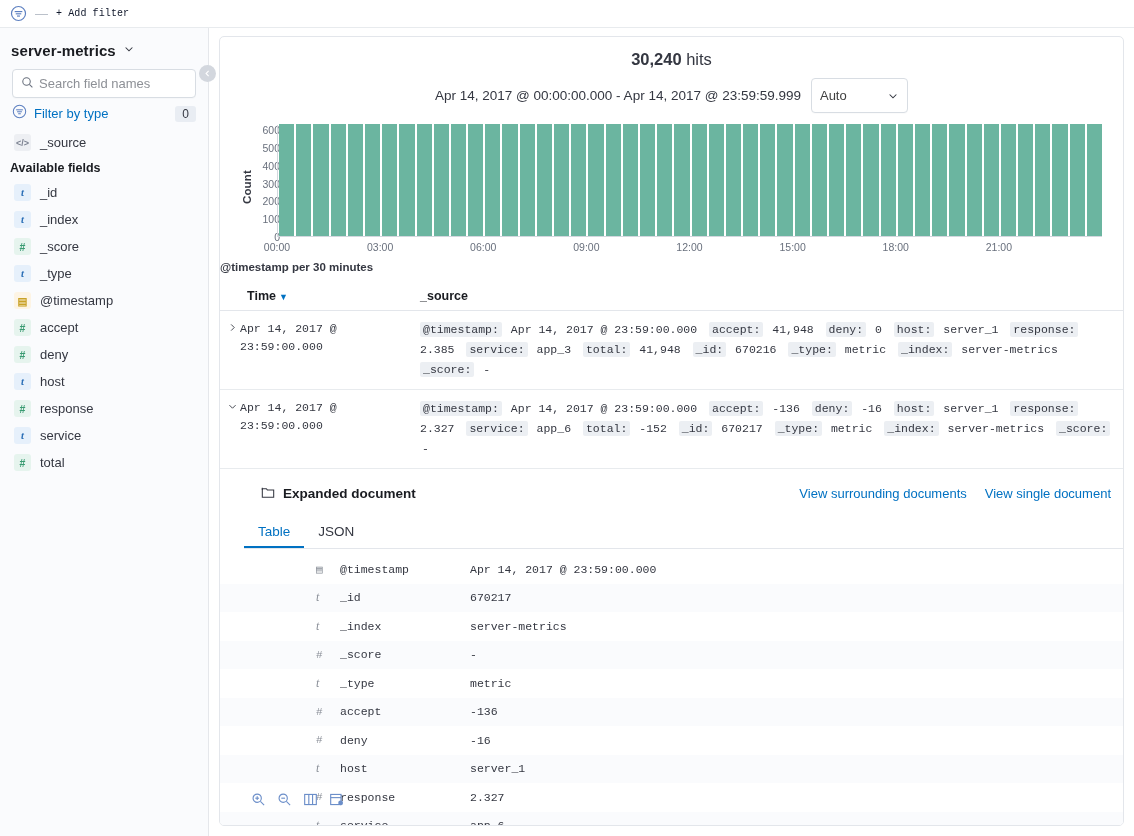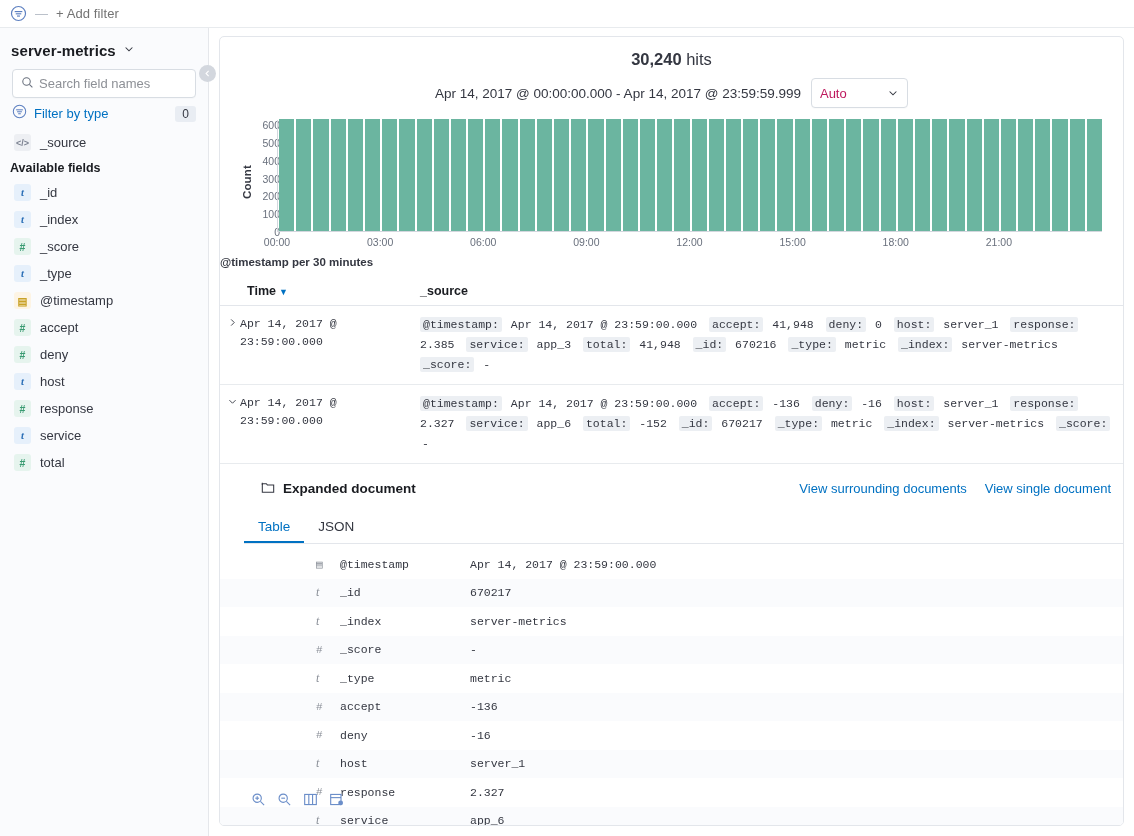--- a/index.html
+++ b/index.html
@@ -18,22 +18,23 @@
     height: 28px;
     display: flex; align-items: center;
     padding: 0 10px;
     gap: 8px;
     background: #fff;
     border-bottom: 1px solid #e8ebee;
   }
   .filter-ic { width:17px; height:17px; display:block; }
   .dash { color:#b3b9c4; font-size:13px; line-height:1; }
   .add-filter {
-    color:#737373; font-size:13px; cursor:pointer;
+    color:#0f172a; font-size:10px; cursor:pointer;
     letter-spacing:.1px;
+    font-family:Liberation Mono, monospace;
   }
 
   
   .body { display:flex; height: 808px; }
 
   
   .sidebar {
     width: 209px; min-width:209px;
     background: #fafbfd;
     border-right: 1px solid #e5e7eb;
@@ -119,23 +120,23 @@
   }
   .hits b { font-weight:700; }
   .hits .lbl { font-weight:400; }
   .timerange-row {
     display:flex; align-items:center; justify-content:center;
     gap:10px; padding-top: 9px;
     font-size:13.5px; color:#343741;
   }
   .interval-select {
     border:1px solid #d8dde3; border-radius:4px;
-    height:30px; min-width:97px;
+    height:35px; min-width:97px;
     display:flex; align-items:center; justify-content:space-between;
-    padding: 0 8px; font-size:13px; color:#be185d;
+    padding: 0 8px; font-size:13px; color:#404040;
     background:#fff; cursor:pointer;
     box-shadow: 0 1px 1px rgba(0,0,0,0.02);
   }
 
   
   .chart-area { position:relative; height:150px; margin-top:12px; }
   .y-label {
     position:absolute; left:10px; top:56px;
     transform: rotate(-90deg); transform-origin: center;
     font-size:11.5px; color:#343741; font-weight:600;

